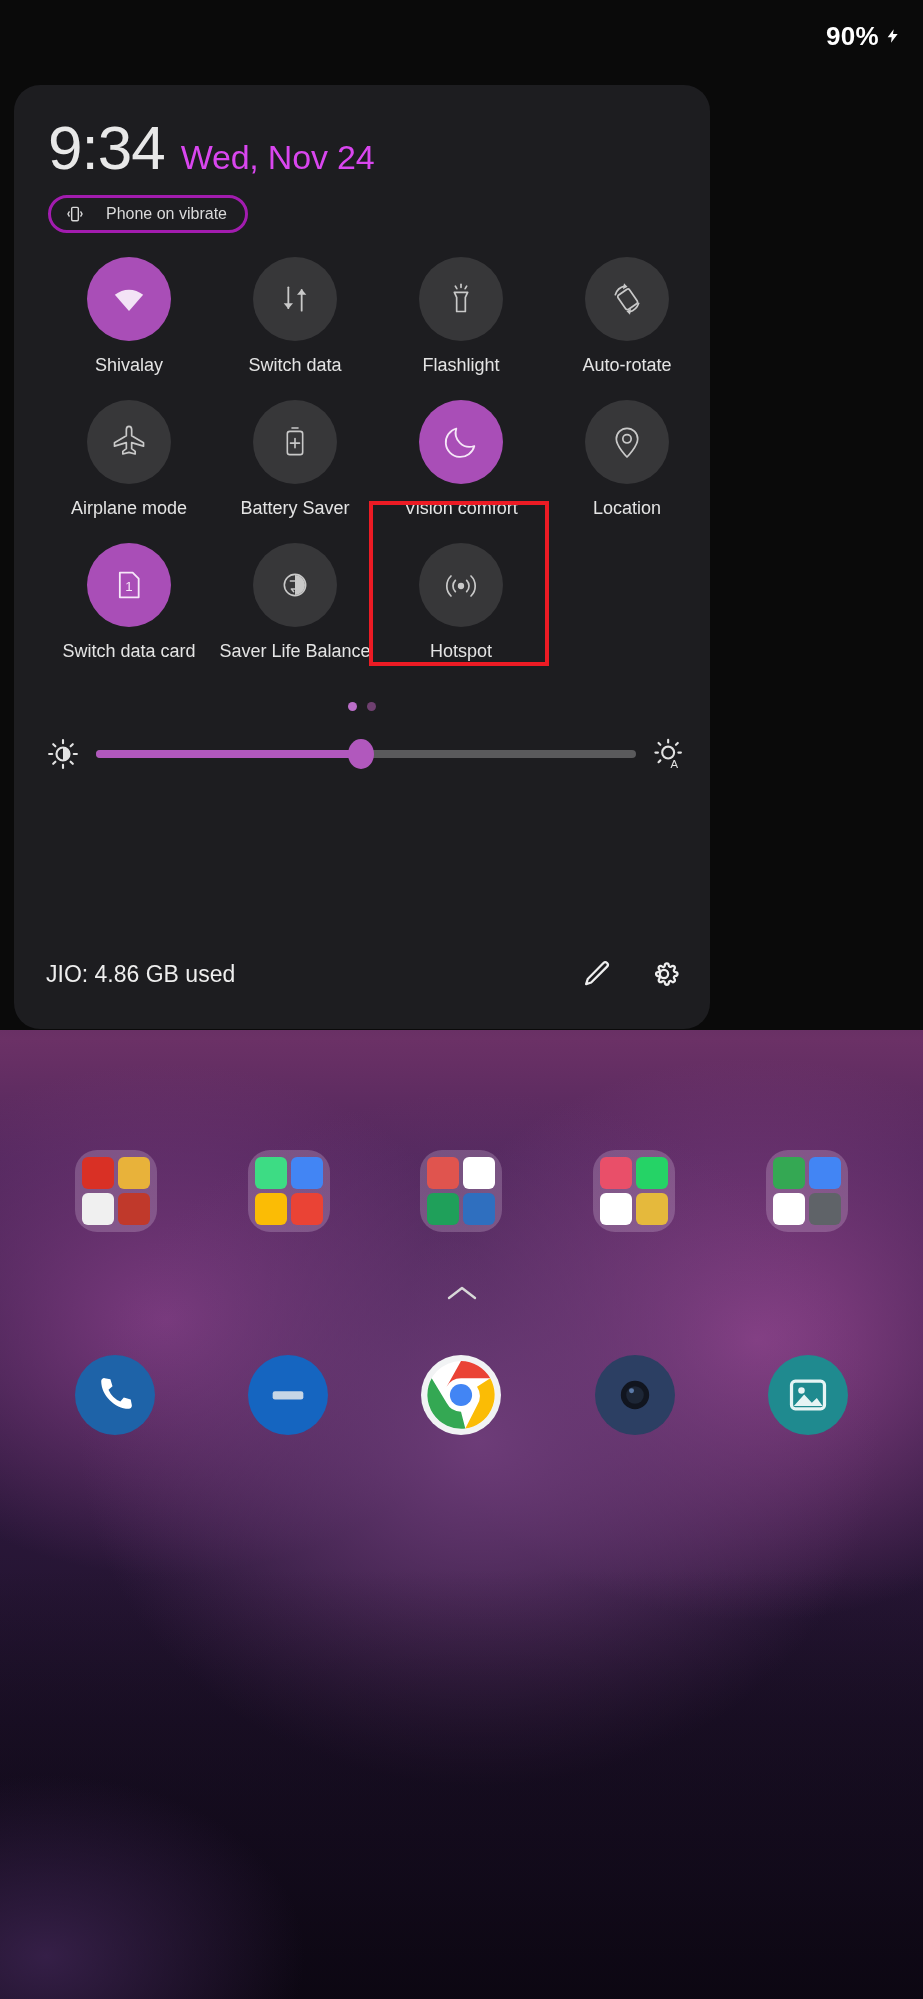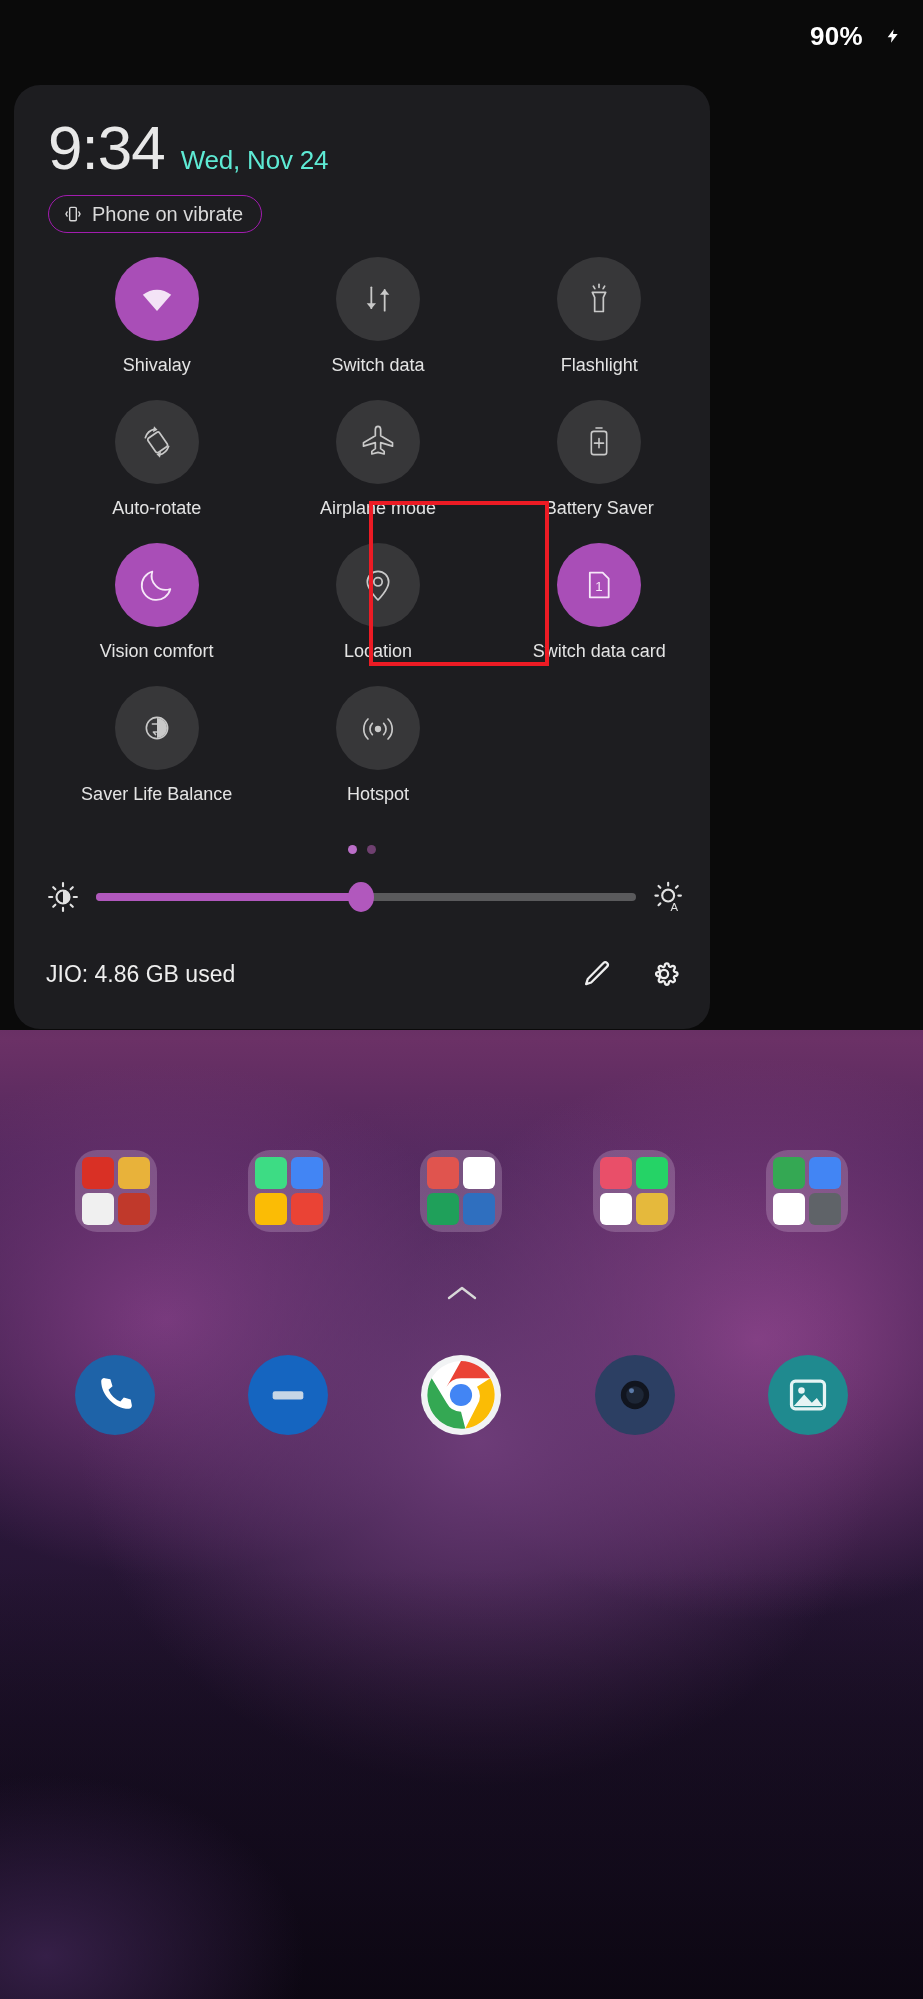--- a/index.html
+++ b/index.html
@@ -50,21 +50,21 @@
   #statusbar {
     position: absolute;
     left: 0; right: 0; top: 0;
     height: 72px;
     display: flex;
     align-items: center;
     justify-content: flex-end;
     padding-right: 22px;
     color: #ffffff;
   }
-  #battery-group { display: flex; align-items: center; gap: 22px; }
+  #battery-group { display: flex; align-items: center; gap: 6px; }
   #battery-percent { font-size: 26px; font-weight: bold; letter-spacing: .3px; }
   .bolt { width: 16px; height: 26px; }
 
   
   #qs-panel {
     position: absolute;
     left: 14px;
     top: 85px;
     width: 696px;
     height: 944px;
@@ -77,44 +77,44 @@
   #qs-header { padding: 32px 0 0 34px; }
   #clock-row { display: flex; align-items: baseline; gap: 16px; }
   #clock-time {
     font-size: 62px;
     color: #e8e8e8;
     font-weight: 400;
     line-height: 1;
     letter-spacing: -1px;
   }
   #clock-date {
-    font-size: 26px;
-    color: #5eead4;
+    font-size: 34px;
+    color: #d946ef;
     font-weight: 400;
     letter-spacing: -.2px;
   }
 
   #ringer-chip {
     margin-top: 16px;
     display: inline-flex;
     align-items: center;
-    gap: 9px;
+    gap: 21px;
     height: 38px;
     padding: 0 18px 0 14px;
-    border: 1px solid #a21caf;
+    border: 3px solid #a21caf;
     border-radius: 19px;
     color: #dadada;
-    font-size: 20px;
+    font-size: 16px;
   }
 
   
   #tiles {
     margin-top: 24px;
     display: grid;
-    grid-template-columns: repeat(3, 1fr);
+    grid-template-columns: repeat(4, 1fr);
     row-gap: 24px;
     padding-left: 32px;
   }
   .tile {
     display: flex;
     flex-direction: column;
     align-items: center;
   }
   .tile-circle {
     width: 84px;

